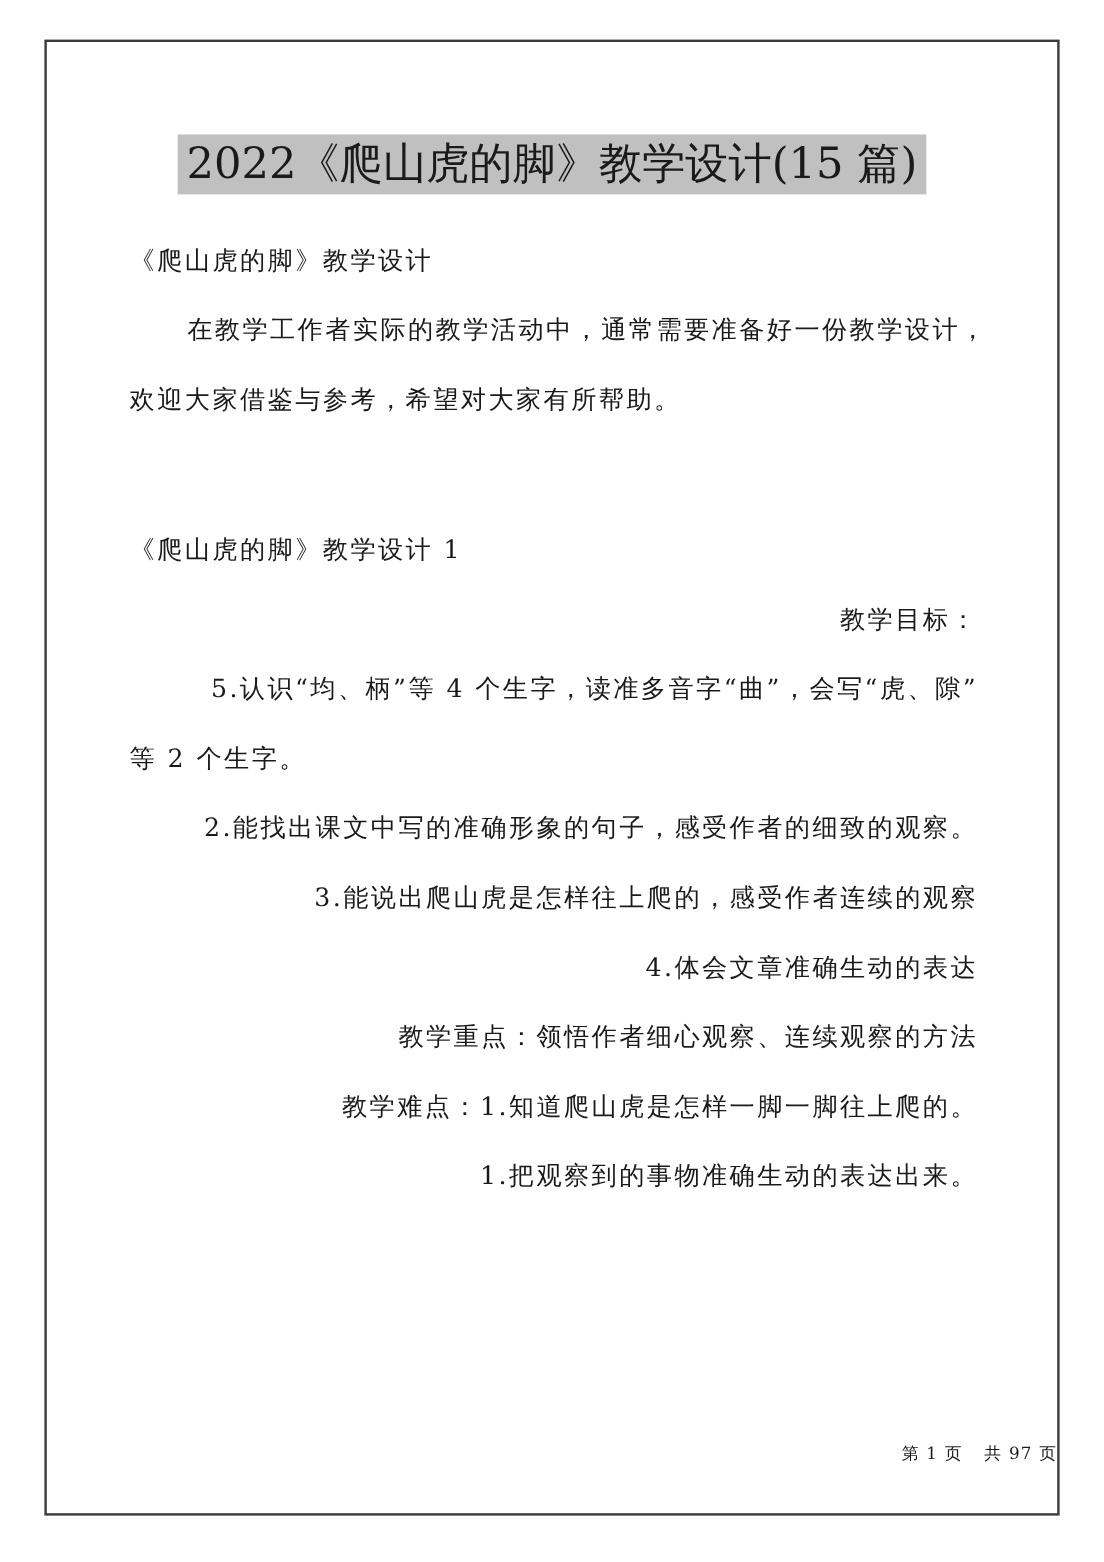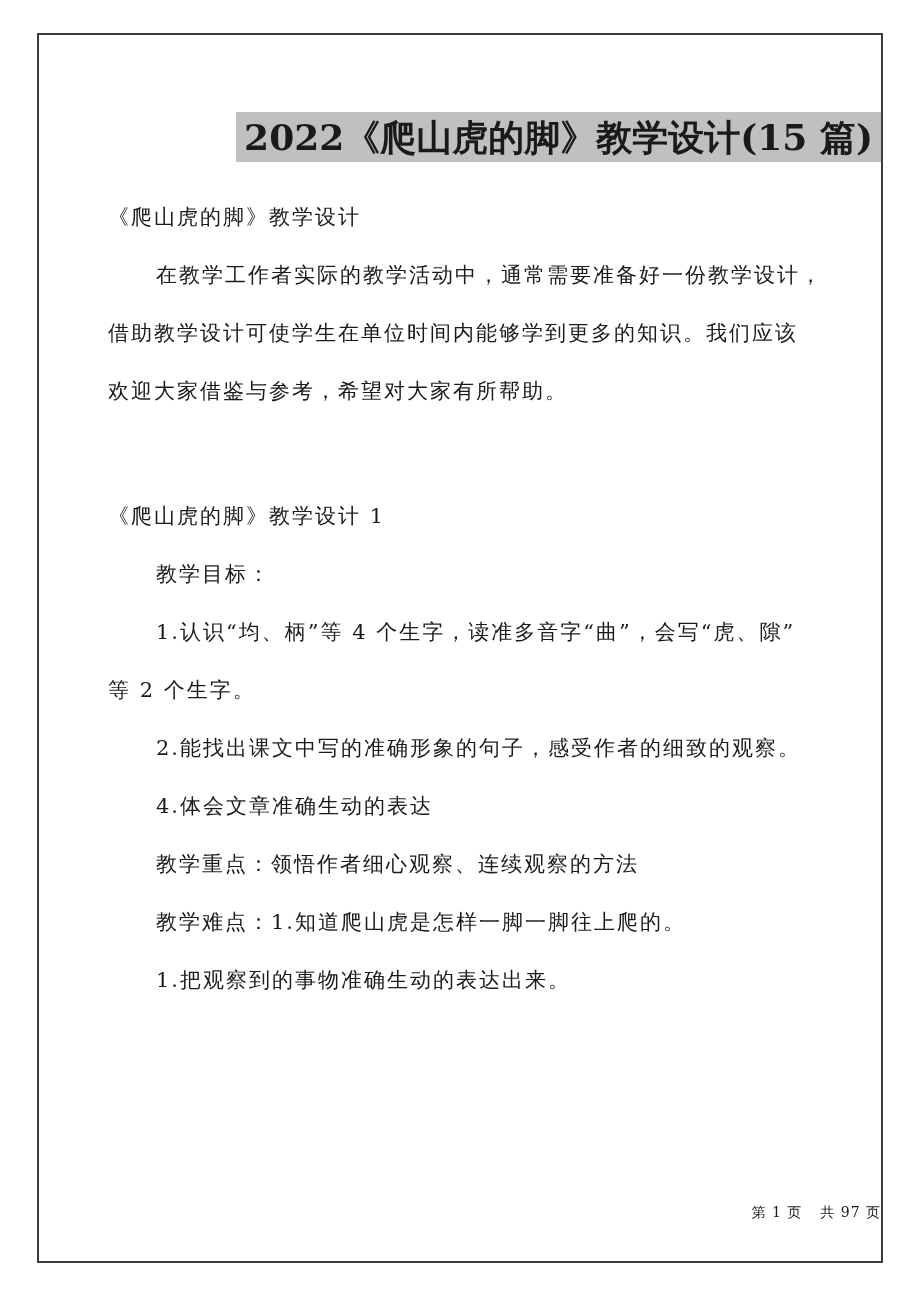--- a/index.html
+++ b/index.html
@@ -26,23 +26,23 @@
     left: 37px;
     top: 33px;
     width: 846px;
     height: 1230px;
     border: 2px solid var(--border);
     background: var(--bg);
     overflow: hidden;
   }
   .doc-title {
     margin-top: 77px;
-    text-align: right;
+    text-align: center;
     font-size: 36px;
-    font-weight: bold;
+    font-weight: normal;
     line-height: 46px;
     white-space: nowrap;
   }
   .doc-title .hl {
     background: var(--hl);
     padding: 2px 8px;
     display: inline-block;
   }
   .content {
     margin: 26px 66px 0 69px;
@@ -50,20 +50,21 @@
     letter-spacing: 2px;
     overflow: hidden;
   }
   .line {
     height: 58px;
     line-height: 58px;
     white-space: nowrap;
   }
   .line.indent {
     text-indent: 48px;
+    text-align: right;
   }
   .gap { height: 67px; }
   .footer {
     position: absolute;
     left: 0;
     bottom: 40px;
     width: 100%;
     text-align: right;
     font-size: 14px;
     line-height: 18px;
@@ -78,30 +79,30 @@
 <div class="canvas">
   <div class="page">
 
     <h1 class="doc-title">
       <span class="hl">2022《爬山虎的脚》教学设计(15 篇)</span>
     </h1>
 
     <div class="content">
       <div class="line">《爬山虎的脚》教学设计</div>
       <div class="line indent">在教学工作者实际的教学活动中，通常需要准备好一份教学设计，</div>
-      <div class="line">借助教学设计可使学生在单位时间内能够学到更多的知识。我们应该</div>
       <div class="line">欢迎大家借鉴与参考，希望对大家有所帮助。</div>
 
       <div class="gap"></div>
 
       <div class="line">《爬山虎的脚》教学设计 1</div>
       <div class="line indent">教学目标：</div>
-      <div class="line indent">1.认识“均、柄”等 4 个生字，读准多音字“曲”，会写“虎、隙”</div>
+      <div class="line indent">5.认识“均、柄”等 4 个生字，读准多音字“曲”，会写“虎、隙”</div>
       <div class="line">等 2 个生字。</div>
       <div class="line indent">2.能找出课文中写的准确形象的句子，感受作者的细致的观察。</div>
+      <div class="line indent">3.能说出爬山虎是怎样往上爬的，感受作者连续的观察</div>
       <div class="line indent">4.体会文章准确生动的表达</div>
       <div class="line indent">教学重点：领悟作者细心观察、连续观察的方法</div>
       <div class="line indent">教学难点：1.知道爬山虎是怎样一脚一脚往上爬的。</div>
       <div class="line indent">1.把观察到的事物准确生动的表达出来。</div>
     </div>
 
     <div class="footer">
       <span class="pagenum">第 1 页</span><span class="total">共 97 页</span>
     </div>
 

